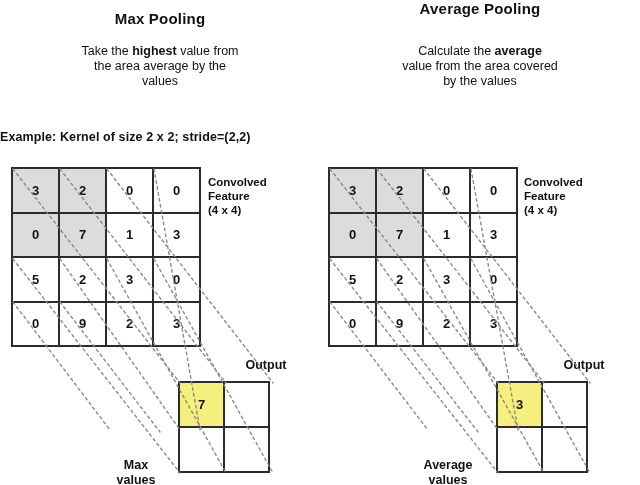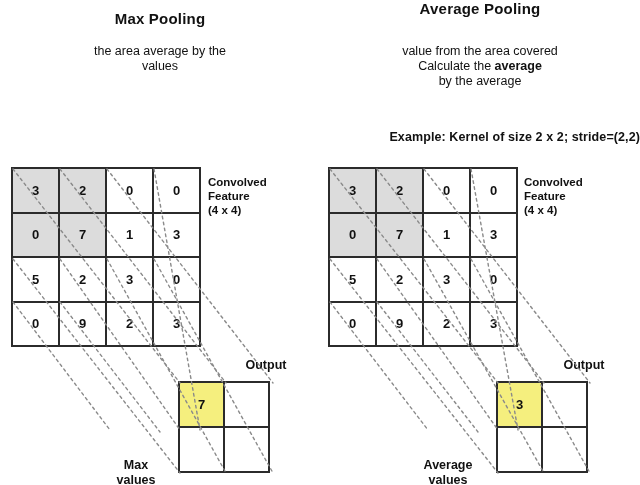--- a/index.html
+++ b/index.html
@@ -18,21 +18,21 @@
   
   .title{
     font-size:15px;font-weight:bold;text-align:center;
     letter-spacing:.2px;
   }
   .subtitle{
     font-size:12.5px;text-align:center;line-height:15px;
   }
   .subtitle b{font-weight:bold;}
   .example-line{
-    font-size:12.5px;font-weight:bold;text-align:right;width:100%;
+    font-size:12.5px;font-weight:bold;text-align:left;width:100%;
     letter-spacing:.1px;
   }
 
   
   .grid4{
     position:absolute;
     display:grid;
     grid-template-columns:repeat(4,1fr);
     grid-template-rows:repeat(4,1fr);
     border-top:2px solid #2b2b2b;
@@ -87,20 +87,21 @@
   .conn{position:absolute;left:0;top:0;width:640px;height:485px;pointer-events:none;}
 </style>
 </head>
 <body>
 
 <div class="stage">
 
   <div class="abs title" style="left:0px;top:10px;width:320px;">Max Pooling</div>
 
   <div class="abs subtitle" style="left:20px;top:44px;width:280px;">
+    <div>Take the <b>highest</b> value from</div>
     <div>the area average by the</div>
     <div>values</div>
   </div>
 
   <div class="grid4" style="left:11px;top:167px;width:190px;height:180px;">
     <div class="cell shaded">3</div>
     <div class="cell shaded">2</div>
     <div class="cell">0</div>
     <div class="cell">0</div>
 
@@ -136,23 +137,23 @@
   </div>
 
   <div class="abs vallabel" style="left:100px;top:430px;width:72px;">
     <div>Max</div>
     <div>values</div>
   </div>
 
   <div class="abs title" style="left:320px;top:0;width:320px;">Average Pooling</div>
 
   <div class="abs subtitle" style="left:340px;top:44px;width:280px;">
+    <div>Calculate the <b>average</b></div>
     <div>value from the area covered</div>
-    <div>Calculate the <b>average</b></div>
-    <div>by the average</div>
+    <div>by the values</div>
   </div>
 
   <div class="grid4" style="left:328px;top:167px;width:190px;height:180px;">
     <div class="cell shaded">3</div>
     <div class="cell shaded">2</div>
     <div class="cell">0</div>
     <div class="cell">0</div>
 
     <div class="cell shaded">0</div>
     <div class="cell shaded">7</div>

